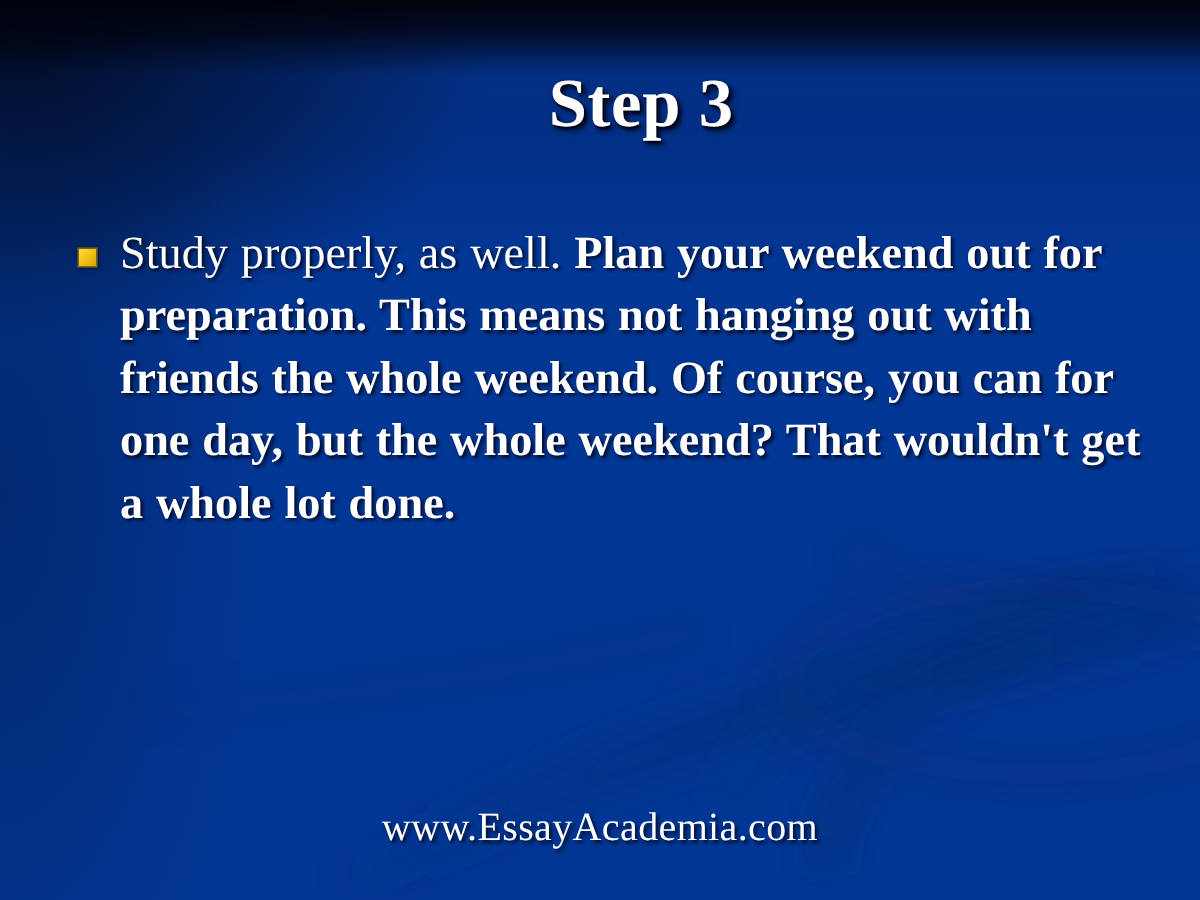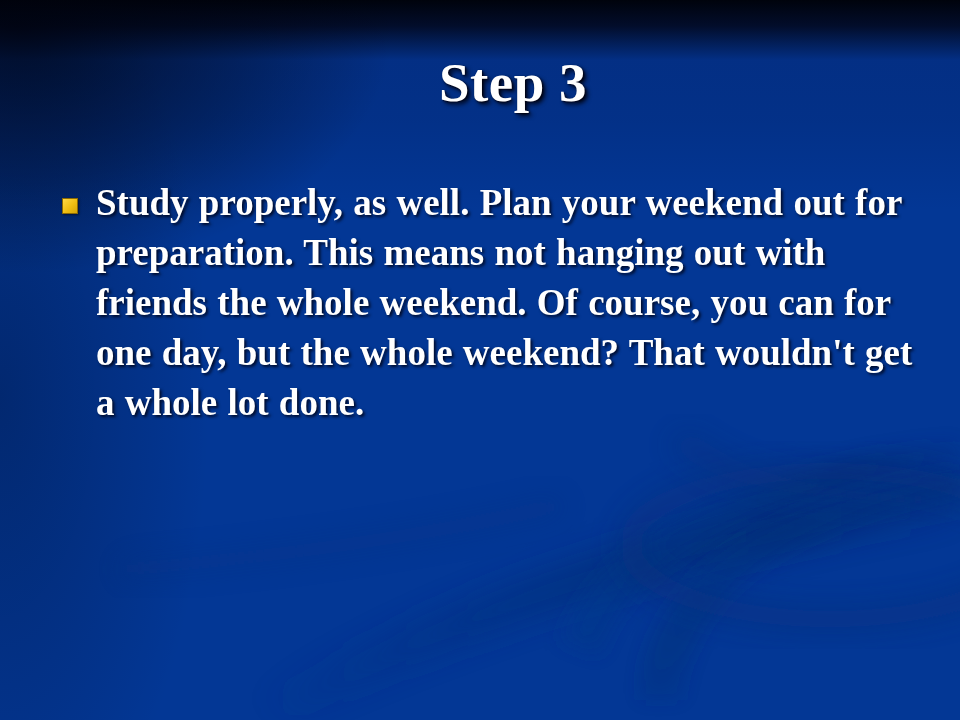--- a/index.html
+++ b/index.html
@@ -107,21 +107,21 @@
 
   .bullet-text {
     font-size: 37px;
     line-height: 50px;
     color: #ffffff;
     text-shadow: 2px 2px 3px rgba(0,0,15,0.8);
     word-spacing: 1px;
   }
 
   .lead-in {
-    font-weight: bold;
+    font-weight: normal;
   }
 
   .body-rest {
     font-weight: bold;
   }
 
   
   #footer {
     position: absolute;
     left: 0;
@@ -200,14 +200,15 @@
 
   <div id="body-block">
     <div class="bullet-row">
       <span class="bullet-marker"></span>
       <div class="bullet-text">
         <span class="lead-in">Study properly, as well.</span><span class="body-rest"> Plan your weekend out for preparation. This means not hanging out with friends the whole weekend. Of course, you can for one day, but the whole weekend? That wouldn't get a whole lot done.</span>
       </div>
     </div>
   </div>
 
+  <div id="footer">www.EssayAcademia.com</div>
 
 </div>
 
 </body></html>

